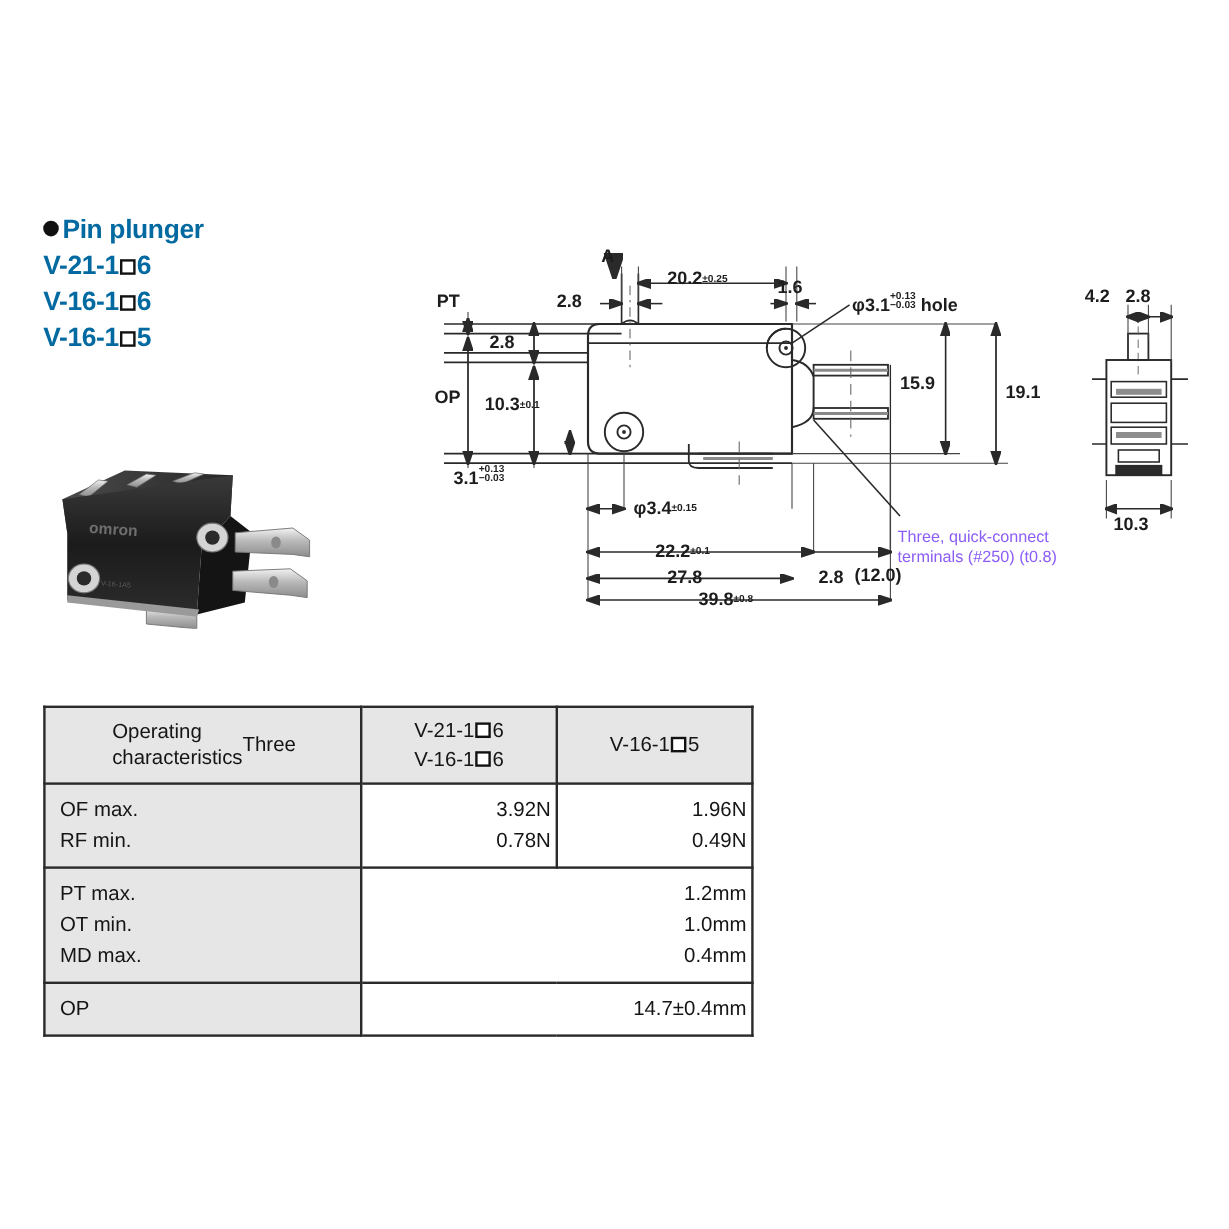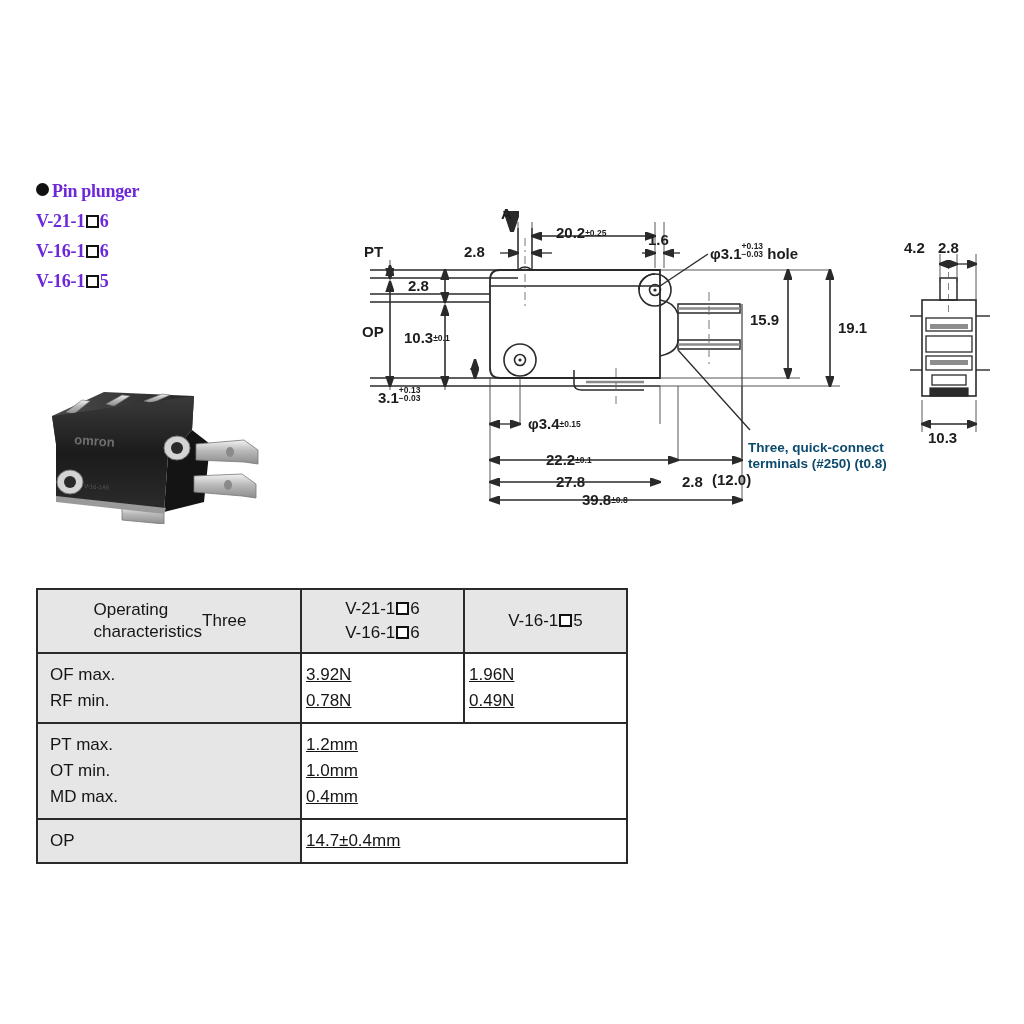--- a/index.html
+++ b/index.html
@@ -9,22 +9,22 @@
     font-family:"Liberation Sans", sans-serif;
     color:#1a1a1a;
     position:relative;
     overflow:hidden;
   }
   .page{position:absolute;inset:0;}
 
   
   .title-block{position:absolute;left:36px;top:176px;}
   .title-line{
-    font-size:18px;font-weight:bold;letter-spacing:-0.3px;
-    line-height:30px;white-space:nowrap;color:#6d28d9;font-family:Liberation Serif, serif;
+    font-size:22px;font-weight:bold;letter-spacing:-0.3px;
+    line-height:30px;white-space:nowrap;color:#0369a1;
   }
   .bullet{
     display:inline-block;width:13px;height:13px;border-radius:50%;
     background:#111;margin-right:3px;vertical-align:1px;
   }
   .sq{
     display:inline-block;width:13px;height:13px;
     border:2.2px solid #111;vertical-align:-1px;margin:0 1px;
     box-sizing:border-box;background:#fff;
   }
@@ -37,40 +37,40 @@
   .endview{position:absolute;left:900px;top:232px;width:120px;height:230px;}
 
   .lbl{
     position:absolute;font-size:15px;font-weight:bold;color:#1d1d1d;
     white-space:nowrap;line-height:1;
   }
   .tol{font-size:8.5px;font-weight:bold;line-height:8px;display:inline-block;
        vertical-align:2px;text-align:right;}
   .tol i{display:block;font-style:normal;}
   .note{
-    position:absolute;font-size:13.5px;font-weight:bold;color:#0c4a6e;
+    position:absolute;font-size:13.5px;font-weight:normal;color:#8b5cf6;
     line-height:16px;white-space:nowrap;
   }
 
   
   .spec-table{
     position:absolute;left:36px;top:588px;width:590px;
     border-collapse:collapse;
     table-layout:fixed;
   }
   .spec-table td{
     border:2px solid #2a2a2a;
     padding:0;
     vertical-align:middle;
     font-size:17px;
     color:#151515;
   }
   .hdr-cell{background:#e6e6e6;}
   .lab-cell{background:#e6e6e6;}
-  .val-cell{background:#ffffff;text-align:left;text-decoration:underline;}
+  .val-cell{background:#ffffff;text-align:right;}
   .hdr-left{
     display:flex;justify-content:center;align-items:center;
     padding:9px 10px 9px 12px;
   }
   .hdr-left .hl-text{line-height:22px;}
   .hdr-left .hl-model{align-self:center;font-size:17px;}
   .two-line{line-height:24px;text-align:center;padding:7px 4px;}
   .row-lab{line-height:26px;padding:8px 12px;}
   .row-val{line-height:26px;padding:8px 4px;}
 </style>

